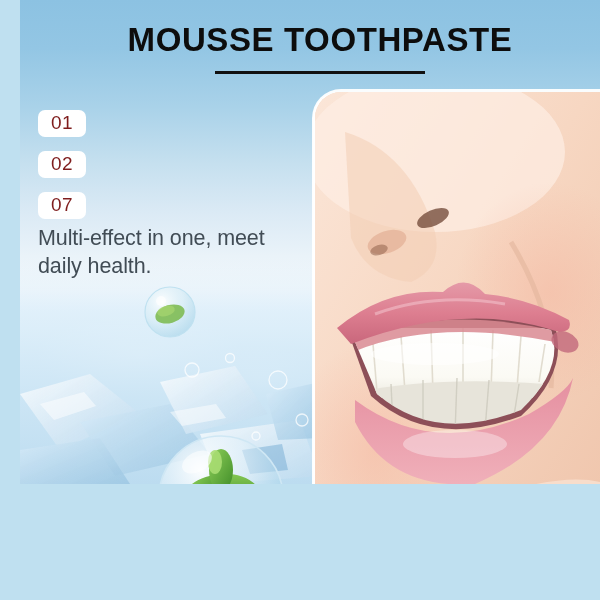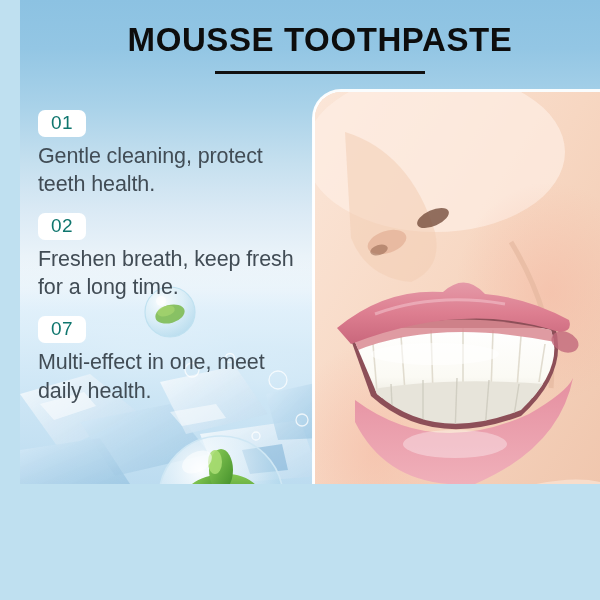--- a/index.html
+++ b/index.html
@@ -56,21 +56,21 @@
     position:absolute;top:71px;left:195px;width:210px;height:3px;
     background:#111;
   }
 
   
   .features{position:absolute;left:0;top:110px;width:300px;}
   .feature{position:relative;margin-bottom:14px;padding-left:18px;}
   .badge{
     display:inline-block;min-width:30px;padding:2px 9px 3px;
     background:#ffffff;border-radius:7px;
-    font-size:19px;font-weight:normal;color:#0f766e;
+    font-size:19px;font-weight:normal;color:#7f1d1d;
     letter-spacing:.5px;text-align:center;line-height:1.15;
   }
   .ftext{
     margin-top:5px;font-size:21.5px;line-height:1.33;
     color:#414c55;letter-spacing:-.1px;white-space:pre-line;
   }
 </style>
 </head>
 <body>
 
@@ -260,29 +260,25 @@
     </svg>
   </div>
 
   <div class="title">MOUSSE TOOTHPASTE</div>
   <div class="title-rule"></div>
 
   <div class="features">
 
     <div class="feature">
       <span class="badge">01</span>
-      <div class="ftext">Gentle cleaning, protect
-teeth health.</div>
     </div>
 
 
     <div class="feature">
       <span class="badge">02</span>
-      <div class="ftext">Freshen breath, keep fresh
-for a long time.</div>
     </div>
 
     <div class="feature">
       <span class="badge">07</span>
       <div class="ftext">Multi-effect in one, meet
 daily health.</div>
     </div>
 
   </div>
 </div>

